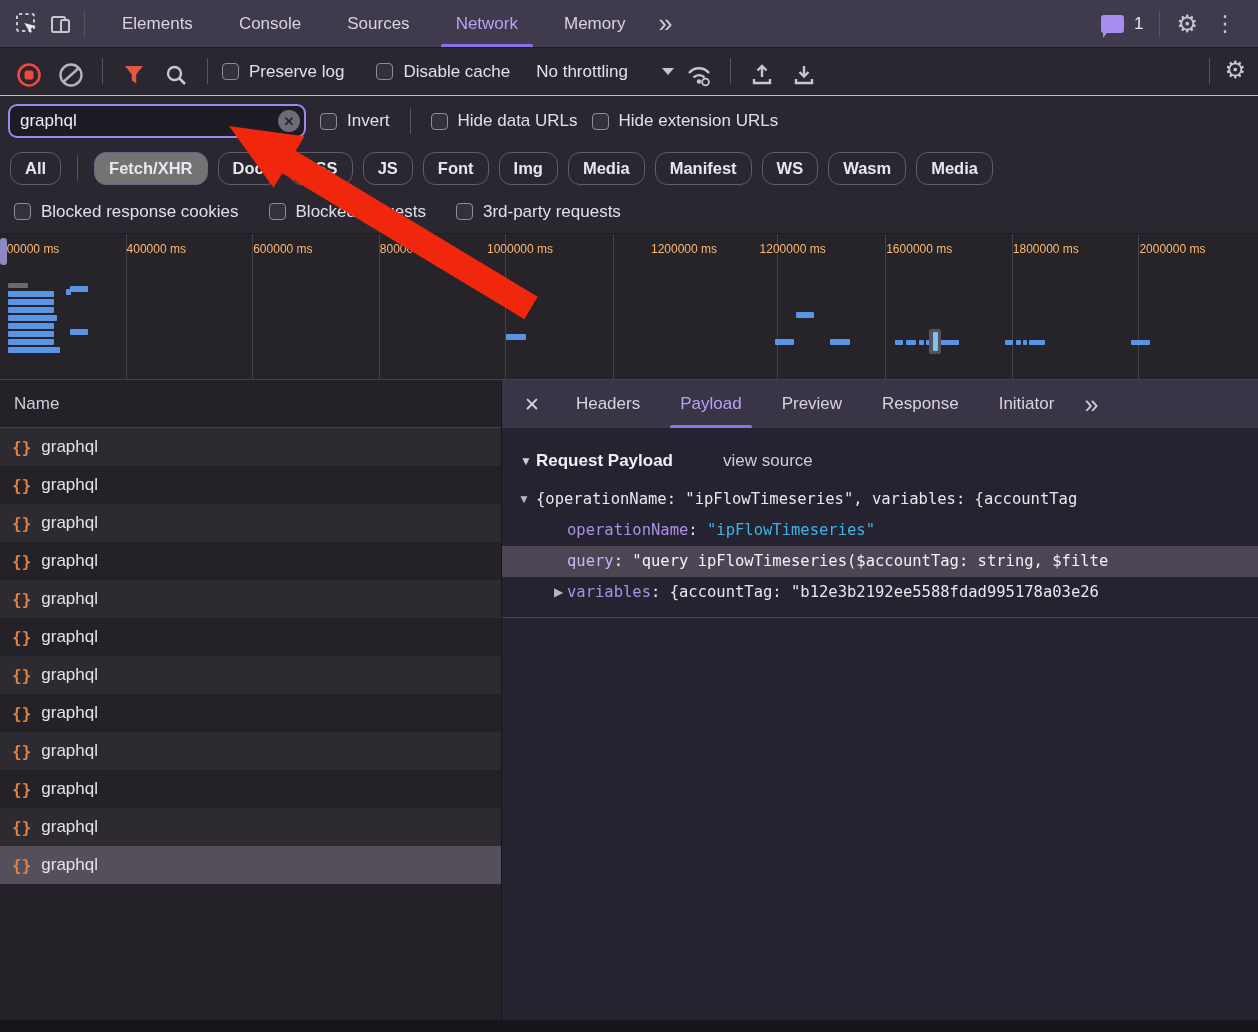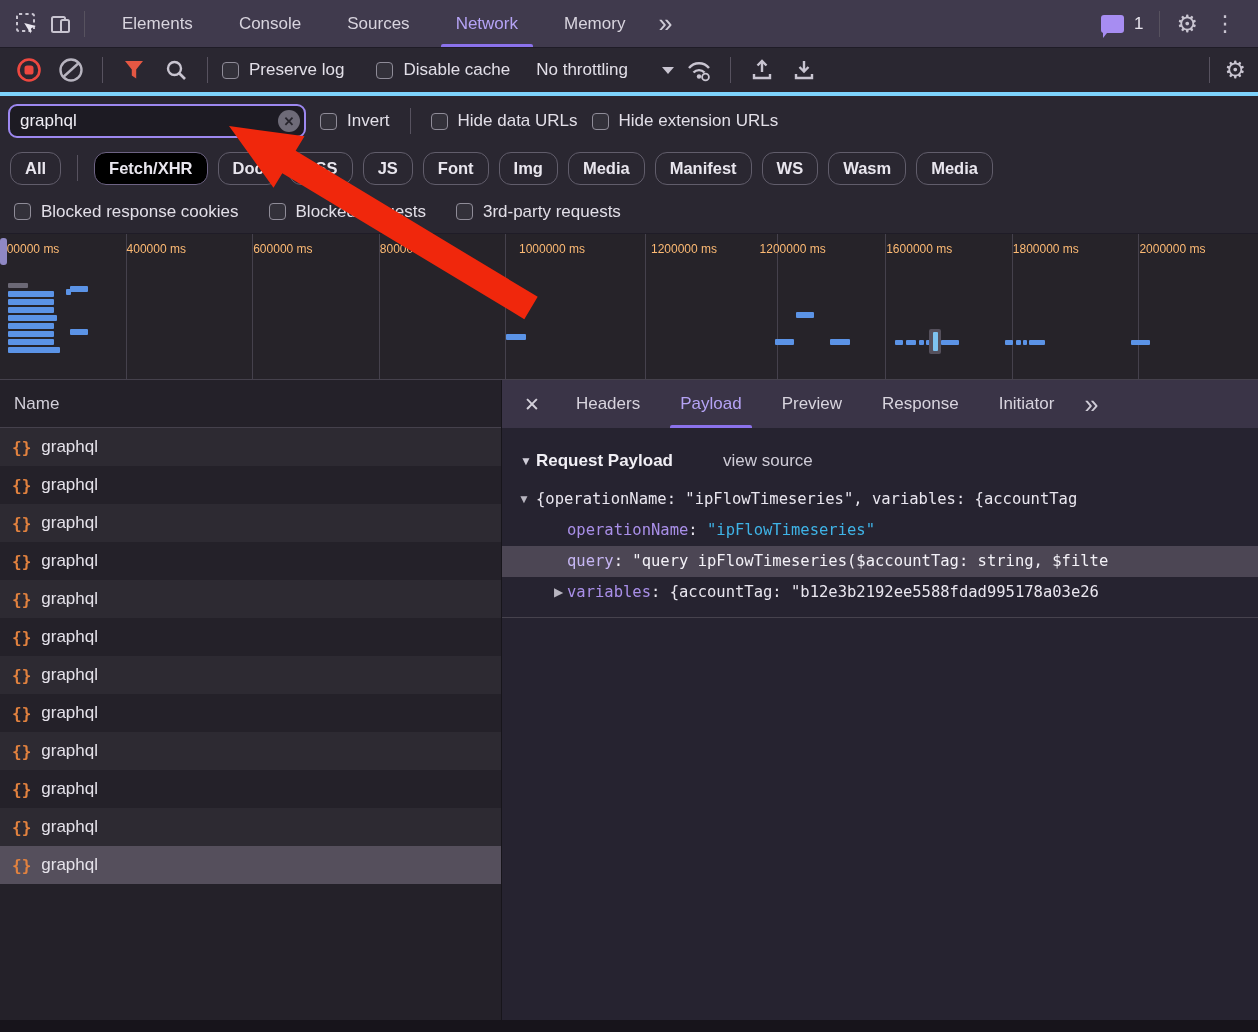--- a/index.html
+++ b/index.html
@@ -16,37 +16,37 @@
   .tab.sel::after{content:"";position:absolute;left:8px;right:8px;bottom:0;height:3px;background:#8b72ec;border-radius:2px 2px 0 0}
   .overflow-chevron{font-size:25px;color:#cfccd7;padding:0 10px;line-height:1}
   #tabbar-right{margin-left:auto;display:flex;align-items:center;gap:10px;padding-right:6px}
   .bubble{width:23px;height:18px;background:#a78df2;border-radius:3px;position:relative}
   .bubble::after{content:"";position:absolute;left:2px;bottom:-5px;border:5px solid transparent;border-top-color:#a78df2;border-left-color:#a78df2;border-width:5px 4px}
   .count{font-size:17px;color:#e8e5ee}
   .gear{font-size:24px;color:#c9c5d1;line-height:1}
   .kebab{font-size:22px;color:#c9c5d1;line-height:1;padding:0 6px}
 
   
-  #toolbar{height:48px;background:#2a2731;border-bottom:4px solid #7dd3fc;display:flex;align-items:center;padding:0 12px;gap:8px}
+  #toolbar{height:48px;background:#2a2731;border-bottom:1px solid #7dd3fc;display:flex;padding:10px 12px;gap:8px}
   .tb-label{font-size:17px;color:#e2dfe8;white-space:nowrap}
   .cb{width:17px;height:17px;border:1.5px solid #8f8c98;border-radius:4px;background:#33313a;flex:none;display:inline-block}
   .cb-item{display:flex;align-items:center;gap:10px;cursor:default}
   .caret-down{width:0;height:0;border:6px solid transparent;border-top:7px solid #c9c5d1;margin-top:6px}
   #toolbar .spacer{flex:1}
 
   
   #filterrow{height:50px;background:#2a2731;display:flex;align-items:center;padding:0 8px;gap:14px}
   #filter-box{position:relative;width:298px;height:34px;flex:none}
   #filter-input{width:100%;height:100%;background:#1d1b23;border:2px solid #9d88f0;border-radius:9px;color:#f0eef5;font-size:17px;font-family:"Liberation Sans",sans-serif;padding:0 34px 0 10px;outline:none}
   #filter-clear{position:absolute;right:6px;top:6px;width:22px;height:22px;border-radius:50%;background:#6e6b78;color:#26242c;font-size:13px;font-weight:bold;display:flex;align-items:center;justify-content:center}
 
   
   #chipsrow{height:44px;background:#2a2731;display:flex;align-items:center;padding:0 10px;gap:10px}
   .chip{height:33px;padding:0 14px;border:1.5px solid #615d6b;border-radius:12px;display:flex;align-items:center;font-size:16.5px;font-weight:600;color:#e9e6ee;white-space:nowrap;cursor:default}
-  .chip.sel{background:#000000;border-color:#6d6383}
+  .chip.sel{background:#737373;border-color:#6d6383}
 
   
   #blockedrow{height:44px;background:#2a2731;border-bottom:1px solid #1f1c27;display:flex;align-items:center;padding:0 14px;gap:30px}
 
   
   #timeline{position:relative;height:146px;background:#262329;border-bottom:1px solid #45414c;overflow:hidden}
   .tl-col{position:absolute;top:0;bottom:0;border-right:1px solid #45414c}
   .tl-label{position:absolute;top:8px;width:100%;text-align:left;font-size:12px;color:#fdba74;white-space:nowrap}
   .bar{position:absolute;border-radius:1px}
   .bar.blue{background:#5b93e6}
@@ -255,21 +255,21 @@
     </div>
     <div class="tl-col" style="left: 126.6px; width: 126.6px;">
       <div class="tl-label">400000 ms</div>
     </div>
     <div class="tl-col" style="left: 253.2px; width: 126.6px;">
       <div class="tl-label">600000 ms</div>
     </div>
     <div class="tl-col" style="left: 379.8px; width: 126.6px;">
       <div class="tl-label">800000 ms</div>
     </div>
-    <div class="tl-col" style="left: 519px; width: 126.6px;">
+    <div class="tl-col" style="left: 487px; width: 126.6px;">
       <div class="tl-label">1000000 ms</div>
     </div>
     <div class="tl-col" style="left: 651px; width: 126.6px;">
       <div class="tl-label">1200000 ms</div>
     </div>
     <div class="tl-col" style="left: 759.6px; width: 126.6px;">
       <div class="tl-label">1200000 ms</div>
     </div>
     <div class="tl-col" style="left: 886.2px; width: 126.6px;">
       <div class="tl-label">1600000 ms</div>

